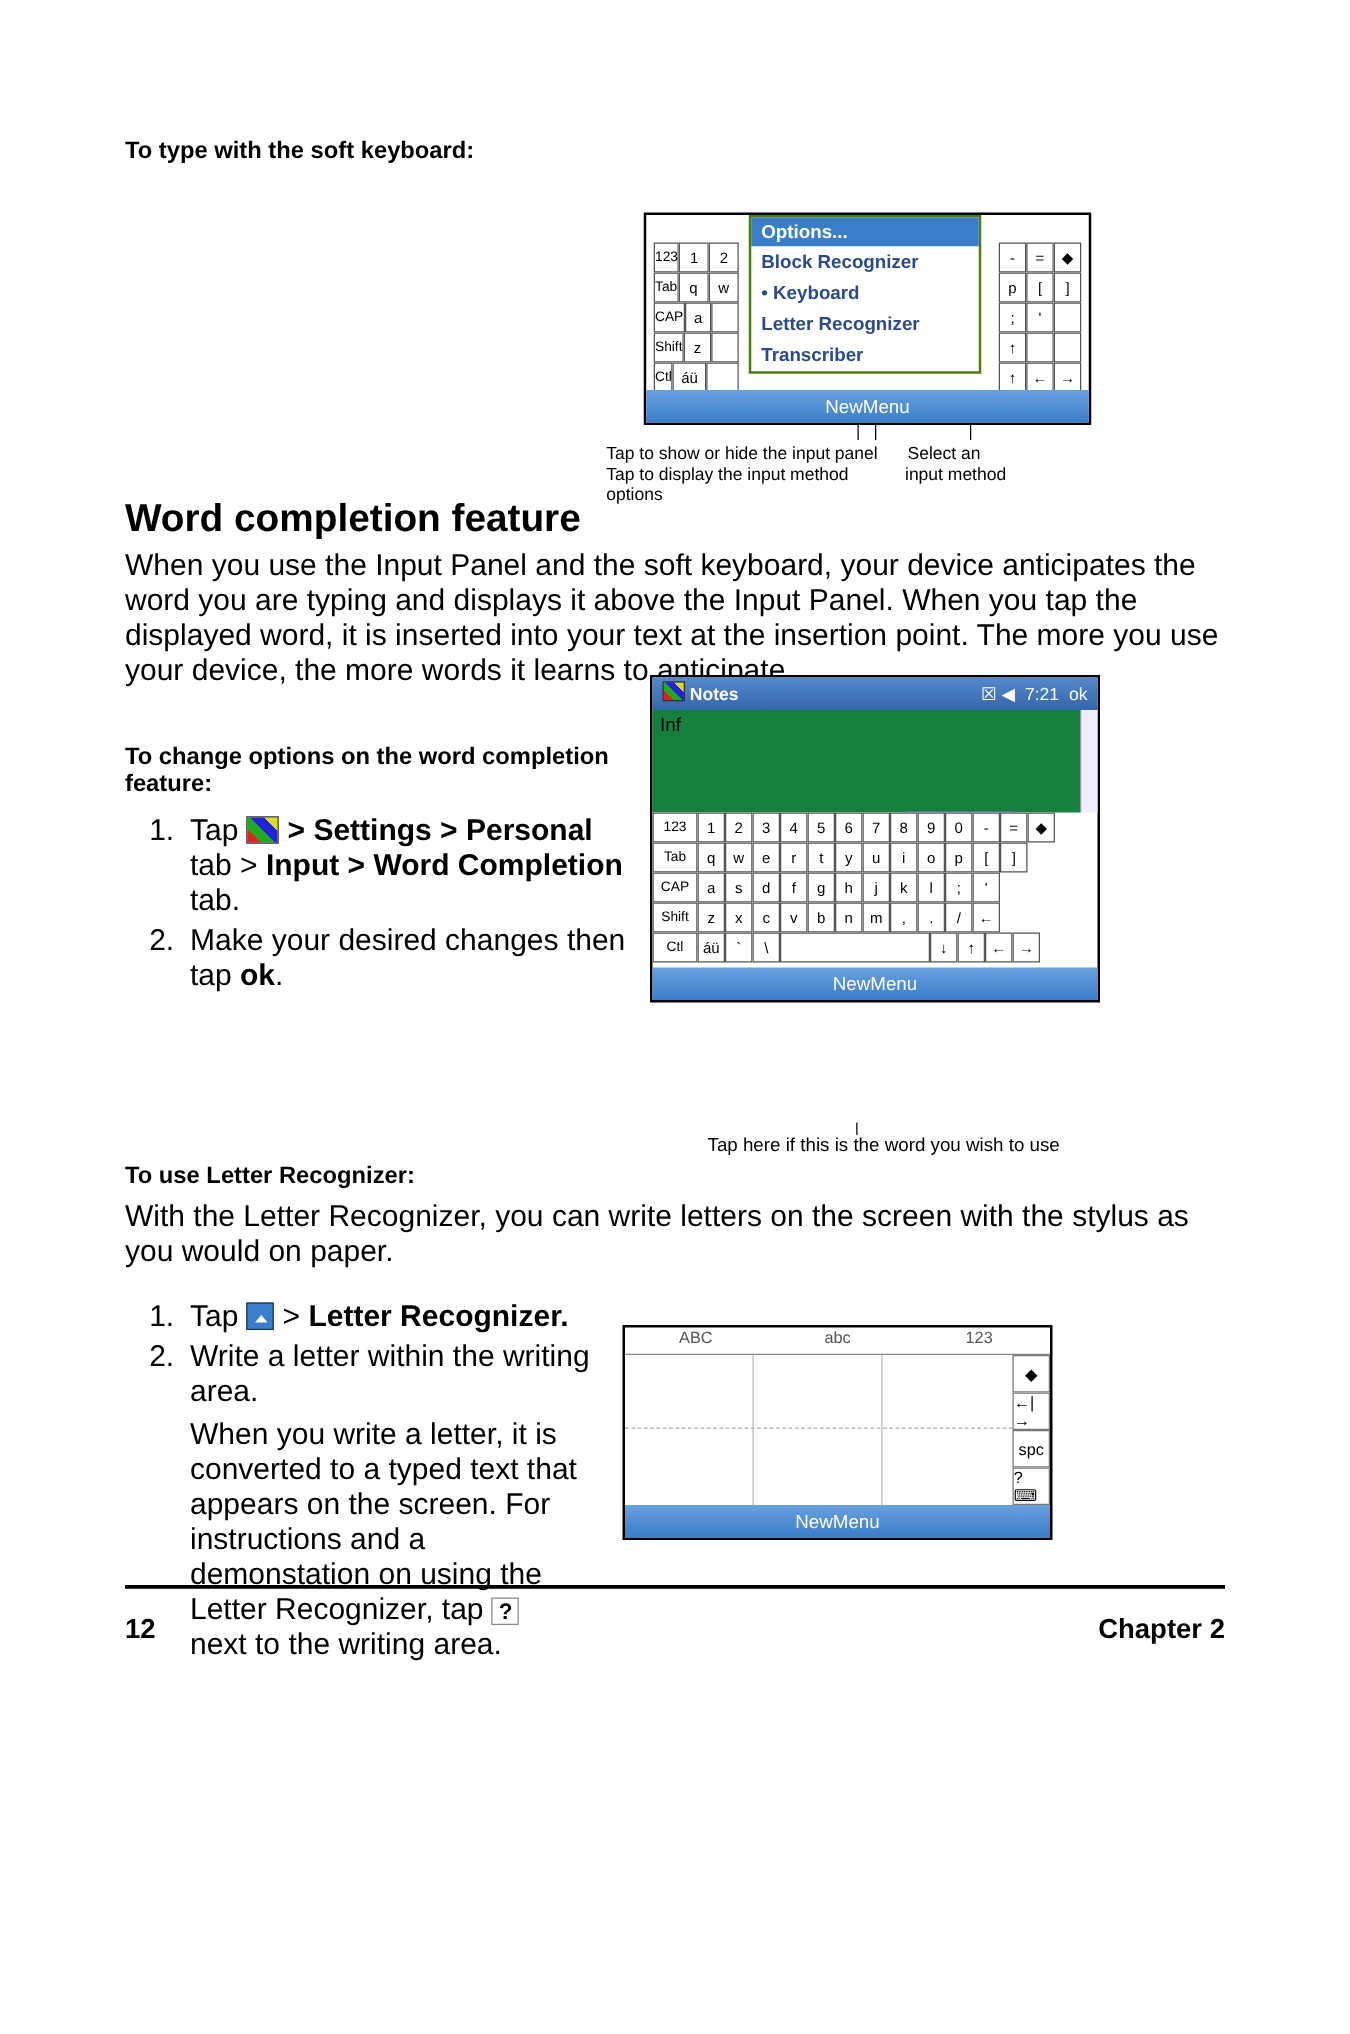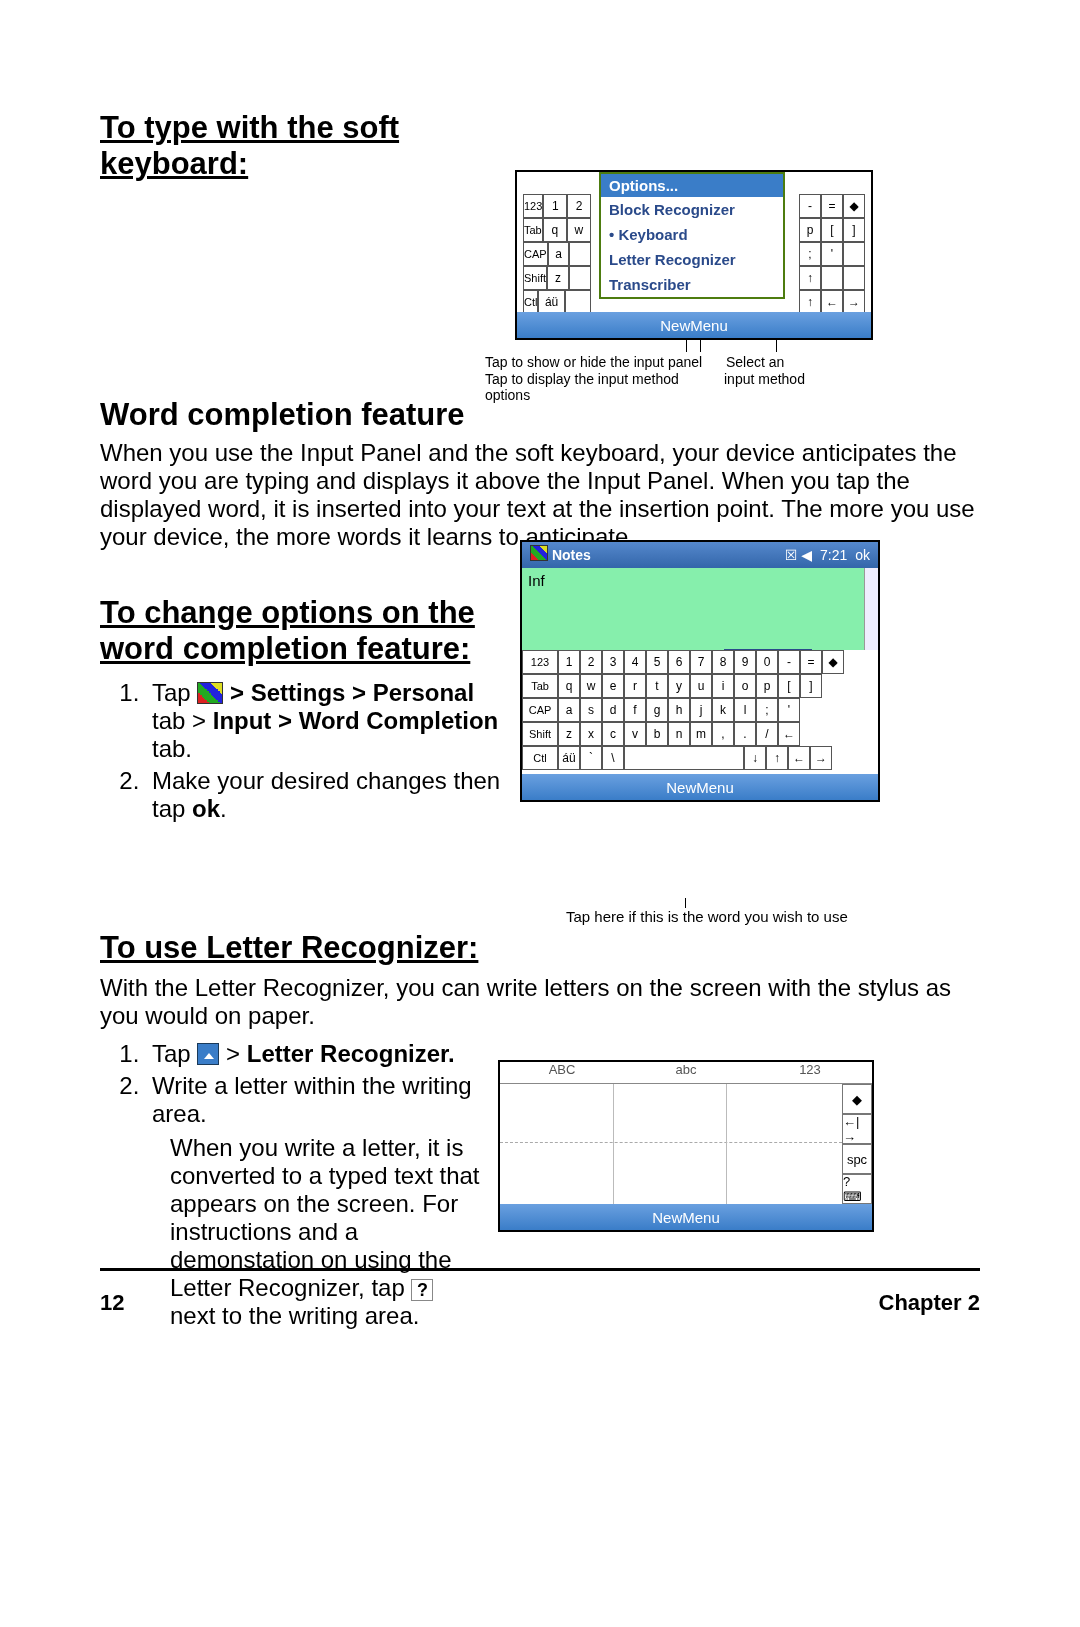--- a/index.html
+++ b/index.html
@@ -5,21 +5,21 @@
   * { box-sizing: border-box; margin: 0; padding: 0; }
   body {
     width: 1080px;
     height: 1627px;
     background: #fff;
     font-family: Arial, Helvetica, sans-serif;
     color: #000;
     position: relative;
     padding: 110px 100px 60px 100px;
   }
-  h2.sub   { font-size: 31px; font-weight: bold; margin-bottom: 8px; text-decoration: underline; }
+  h2.sub   { font-size: 19px; font-weight: bold; margin-bottom: 8px; }
   h1.sect  { font-size: 31px; font-weight: bold; margin: 12px 0 6px 0; color:#000; }
   ol.steps { list-style: decimal; padding-left: 46px; font-size: 24px; }
   ol.steps li { margin-bottom: 4px; padding-left: 6px; }
   .bold { font-weight: bold; }
   .small-icon {
     display: inline-block; vertical-align: middle;
     width: 22px; height: 22px; background:#3a7dc8;
     border:1px solid #1a3a5a; position: relative; top:-2px;
   }
   .small-icon::after{
@@ -62,33 +62,33 @@
   #sc-left .lab{width:36px;font-size:11px;}
   #sc-left .r{display:flex;height:24px;}
   .callout-text{ position:absolute; font-size:14px; line-height:1.15; }
   
   #panel2 { left:520px; top:540px; width:360px; height:262px; }
   #p2-title{position:absolute;left:0;right:0;top:0;height:26px;
     background:linear-gradient(#58c,#36a);color:#fff;font-size:14px;
     display:flex;align-items:center;padding:0 8px;font-weight:bold;}
   #p2-title .r{margin-left:auto;display:flex;gap:8px;align-items:center;font-weight:normal;}
   #p2-body{position:absolute;left:0;right:14px;top:26px;bottom:150px;
-    background:#86efac; }
+    background:#15803d; }
   #p2-body .txt{font-size:15px;padding:4px 6px;}
   #p2-scroll{position:absolute;right:0;top:26px;bottom:150px;width:14px;
     border-left:1px solid #999;background:#eef;}
   #p2-suggest{position:absolute;right:66px;bottom:128px;
     border:1px solid #2a4a8a;background:#fff;color:#2a4a8a;
     font-size:15px;padding:2px 10px;}
   #p2-kbd{position:absolute;left:0;right:0;bottom:26px;height:124px;}
   #p2-kbd .r{display:flex;height:24px;}
   #p2-kbd .key{flex:0 0 auto;width:22px;height:24px;font-size:12px;}
   #p2-kbd .key.w{width:36px;font-size:11px;}
   
-  #panel3 { left:498px; top:1060px; width:376px; height:172px; }
+  #panel3 { left:498px; top:1060px; width:344px; height:172px; }
   #p3-top{position:absolute;left:0;right:0;top:0;height:22px;border-bottom:1px solid #888;
     display:flex;font-size:13px;color:#555;}
   #p3-top span{flex:1;text-align:center;}
   #p3-mid{position:absolute;left:0;right:30px;top:22px;bottom:26px;background:#fff;}
   #p3-mid .dash{position:absolute;left:0;right:0;top:48%;
     border-top:1px dashed #aaa;}
   #p3-mid .v1{position:absolute;top:0;bottom:0;left:33%;border-left:1px solid #bbb;}
   #p3-mid .v2{position:absolute;top:0;bottom:0;left:66%;border-left:1px solid #bbb;}
   #p3-side{position:absolute;right:0;top:22px;bottom:26px;width:30px;}
   #p3-side .key{height:25%;width:100%;border:1px solid #777;font-size:13px;}
@@ -316,21 +316,21 @@
 <div id="blk-letter-steps">
   <ol class="steps">
     <li>
       <span>Tap </span>
       <span class="small-icon"></span>
       <span> &gt; </span>
       <span class="bold">Letter Recognizer.</span>
     </li>
     <li>
       <span>Write a letter within the writing area.</span>
-      <p style="margin-top:6px;margin-left:18px;">
+      <p style="margin-top:6px;">
         <span>When you write a letter, it is converted to a typed text that appears on the screen. For instructions and a demonstation on using the Letter Recognizer, tap </span>
         <span class="q-icon">?</span>
         &nbsp;&nbsp;&nbsp;
         <span>next to the writing area.</span>
       </p>
     </li>
   </ol>
 </div>
 
 <div id="panel3" class="panel">

